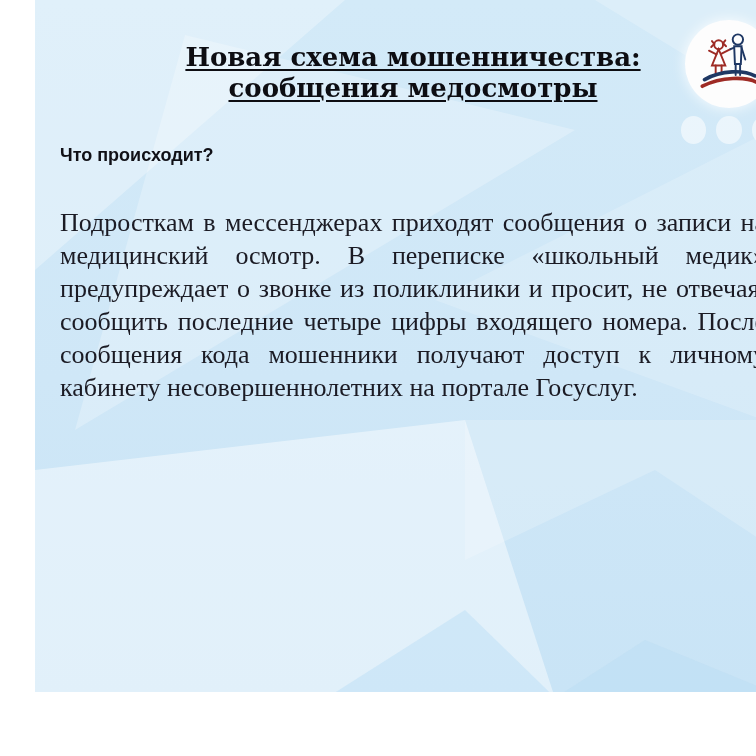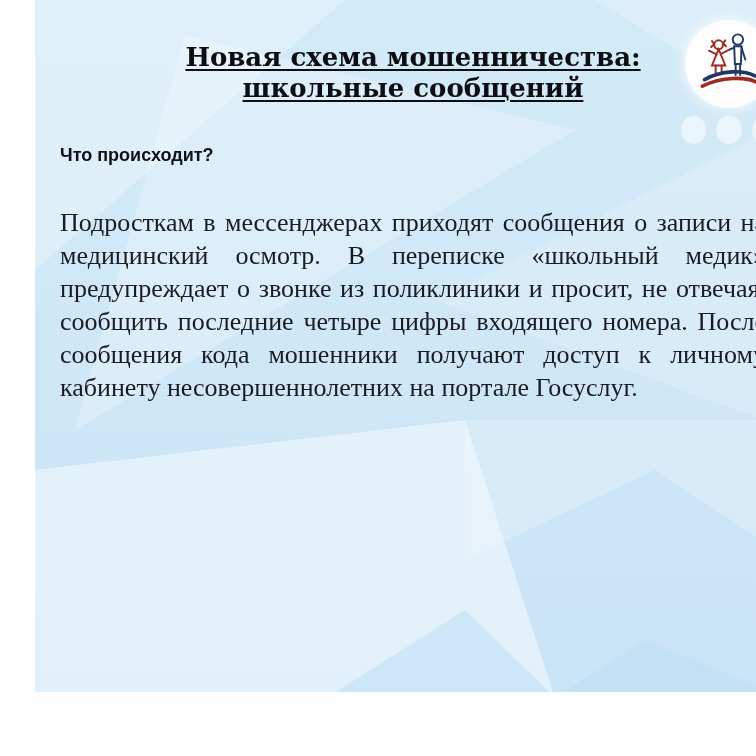--- a/index.html
+++ b/index.html
@@ -101,21 +101,21 @@
       <span class="dot"></span>
       <span class="dot"></span>
       <span class="dot"></span>
     </div>
   </div>
 
   <div class="content">
 
     <h1 class="title">
       <span>Новая схема мошенничества:</span><br>
-      <span>школьные сообщений</span>
+      <span>сообщения медосмотры</span>
     </h1>
 
     <h2 class="heading first">Что происходит?</h2>
     <p class="body-text">Подросткам в мессенджерах приходят сообщения о записи на медицинский осмотр. В переписке «школьный медик» предупреждает о звонке из поликлиники и просит, не отвечая, сообщить последние четыре цифры входящего номера. После сообщения кода мошенники получают доступ к личному кабинету несовершеннолетних на портале Госуслуг.</p>
 
 
   </div>
 </div>
 
 </body></html>

